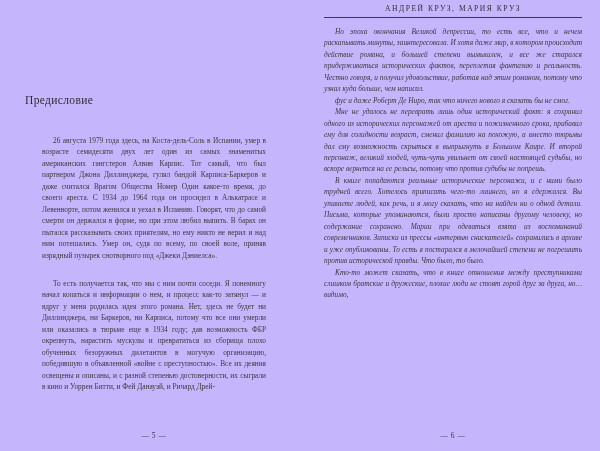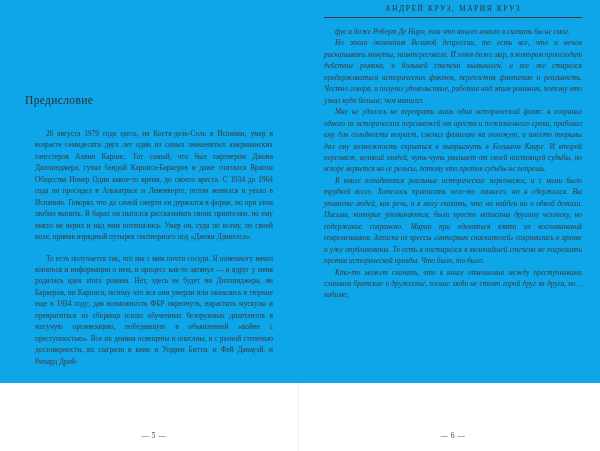--- a/index.html
+++ b/index.html
@@ -28,23 +28,23 @@
     position: absolute;
     left: 298px;
     top: 0;
     width: 1px;
     height: 451px;
     background: #ededed;
   }
 
   .page {
     position: relative;
-    height: 383px;
+    height: 451px;
     box-sizing: border-box;
-    background: #0ea5e9;
+    background: #c4b5fd;
   }
   .page-left  { width: 298px; }
   .page-right { width: 302px; }
 
   
   .left-inner {
     position: absolute;
     left: 25px;
     top: 0;
     width: 258px;
@@ -67,21 +67,21 @@
     width: 258px;
     font-size: 7.35px;
     line-height: 11.45px;
     text-align: justify;
     text-justify: inter-word;
     color: #3a3a3a;
     hyphens: auto;
     -webkit-hyphens: auto;
   }
   .body-roman p {
-    margin: 10px;
+    margin: 17px;
     text-indent: 11px;
   }
 
   
   .right-inner {
     position: absolute;
     left: 26px;
     top: 0;
     width: 258px;
     height: 451px;
@@ -157,22 +157,22 @@
   </div>
 
   <div class="page page-right">
     <div class="right-inner">
 
       <div class="running-head">АНДРЕЙ КРУЗ, МАРИЯ КРУЗ</div>
 
       <div class="head-rule"></div>
 
       <div class="body-italic">
+        <p>Но эпоха окончания Великой депрессии, то есть все, что и нечем раскапывать минуты, заинтересовала. И хотя даже мир, в котором происходит действие романа, и большей степени вымышлен, и все же старался придерживаться исторических фактов, переплетая фантазию и реальность. Честно говоря, и получил удовольствие, работая над этим романом, потому что узнал куда больше, чем написал.</p>
         <p>фус и даже Роберт Де Ниро, так что ничего нового я сказать бы не смог.</p>
-        <p>Но эпоха окончания Великой депрессии, то есть все, что и нечем раскапывать минуты, заинтересовала. И хотя даже мир, в котором происходит действие романа, и большей степени вымышлен, и все же старался придерживаться исторических фактов, переплетая фантазию и реальность. Честно говоря, и получил удовольствие, работая над этим романом, потому что узнал куда больше, чем написал.</p>
         <p>Мне не удалось не переврать лишь один исторический факт: я сохранил одного из исторических персонажей от ареста и пожизненного срока, прибавил ему для солидности возраст, сменил фамилию на похожую, а вместо тюрьмы дал ему возможность скрыться в выпрыгнуть в Большом Каире. И второй персонаж, великий злодей, чуть-чуть увильнет от своей настоящей судьбы, но вскоре вернется на ее рельсы, потому что против судьбы не попрешь.</p>
         <p>В книге попадаются реальные исторические персонажи, и с ними было трудней всего. Хотелось приписать чего-то лишнего, но я сдержался. Вы упиваете людей, как речь, и я могу сказать, что на найден ни о одной детали. Письма, которые упоминаются, были просто написаны другому человеку, но содержание сохранено. Марии при одеваться взята из воспоминаний современников. Записки из прессы «интервью снискателей» сохранились в архиве и уже опубликованы. То есть я постарался в мелочайшей степени не погрешить против исторической правды. Что было, то было.</p>
         <p>Кто-то может сказать, что в книге отношения между преступниками слишком братские и дружеские, плохие люди не стоят горой друг за друга, но… видимо,</p>
       </div>
 
       <div class="folio">— 6 —</div>
     </div>
   </div>
 
 </div>

